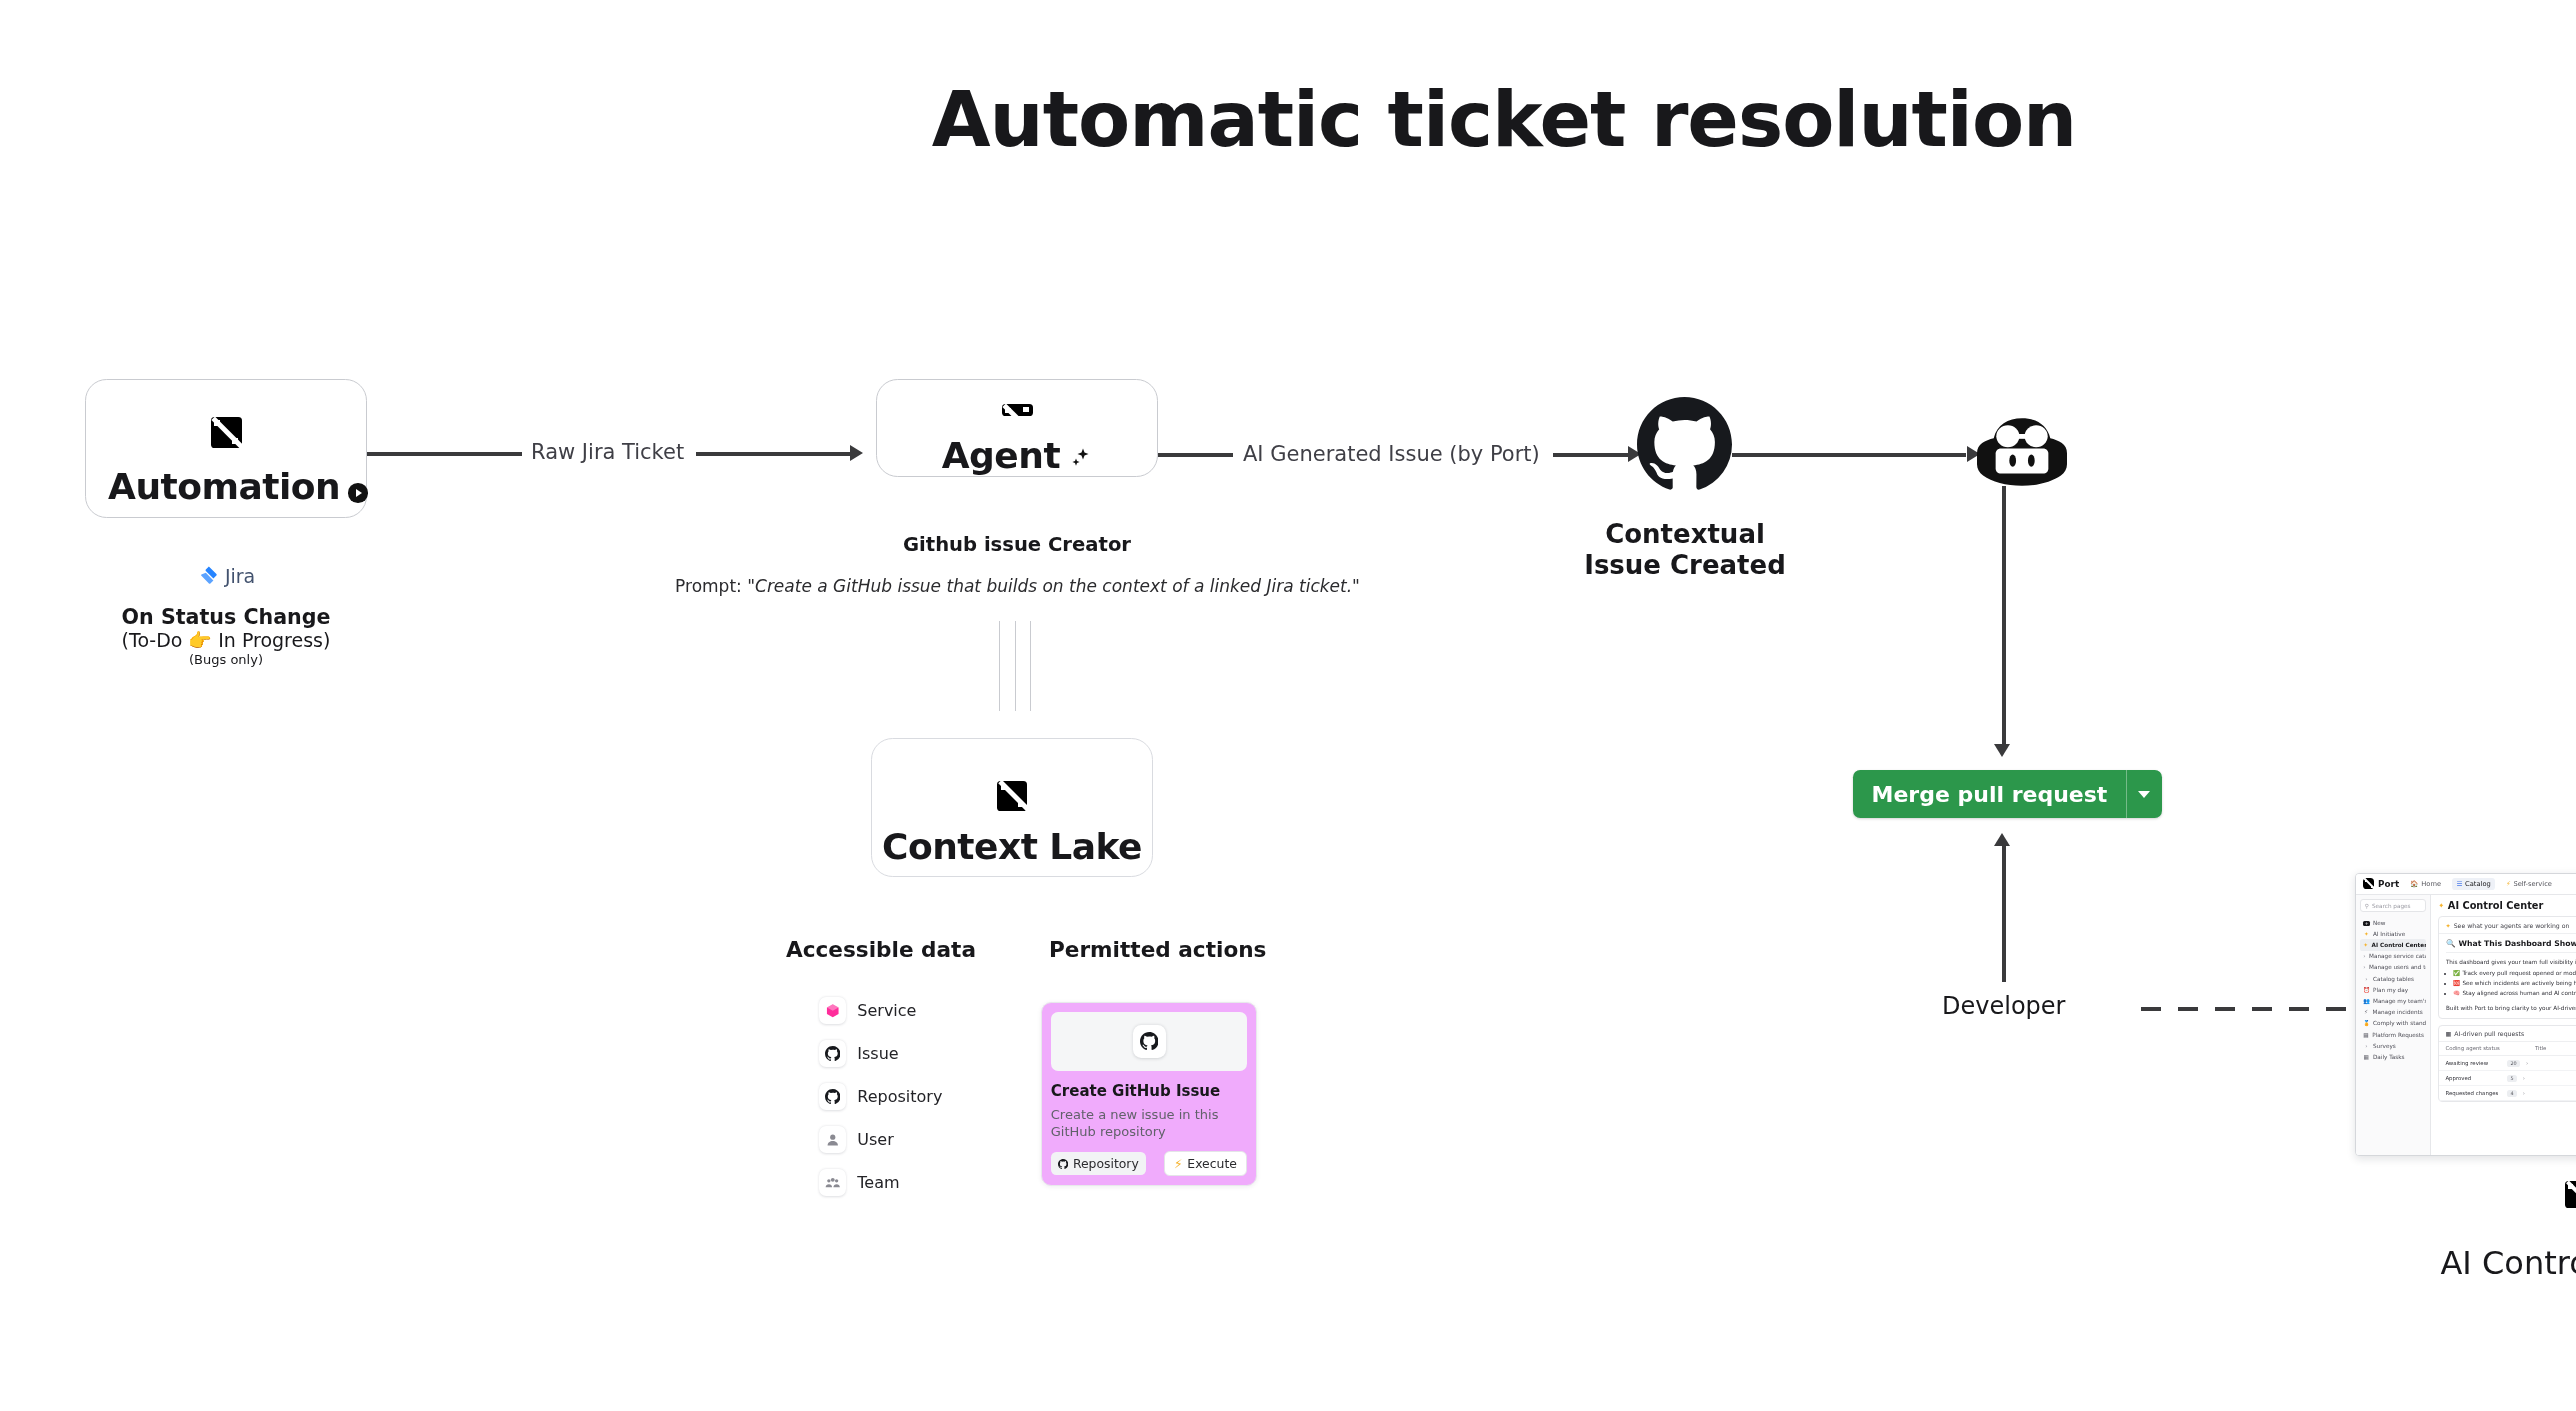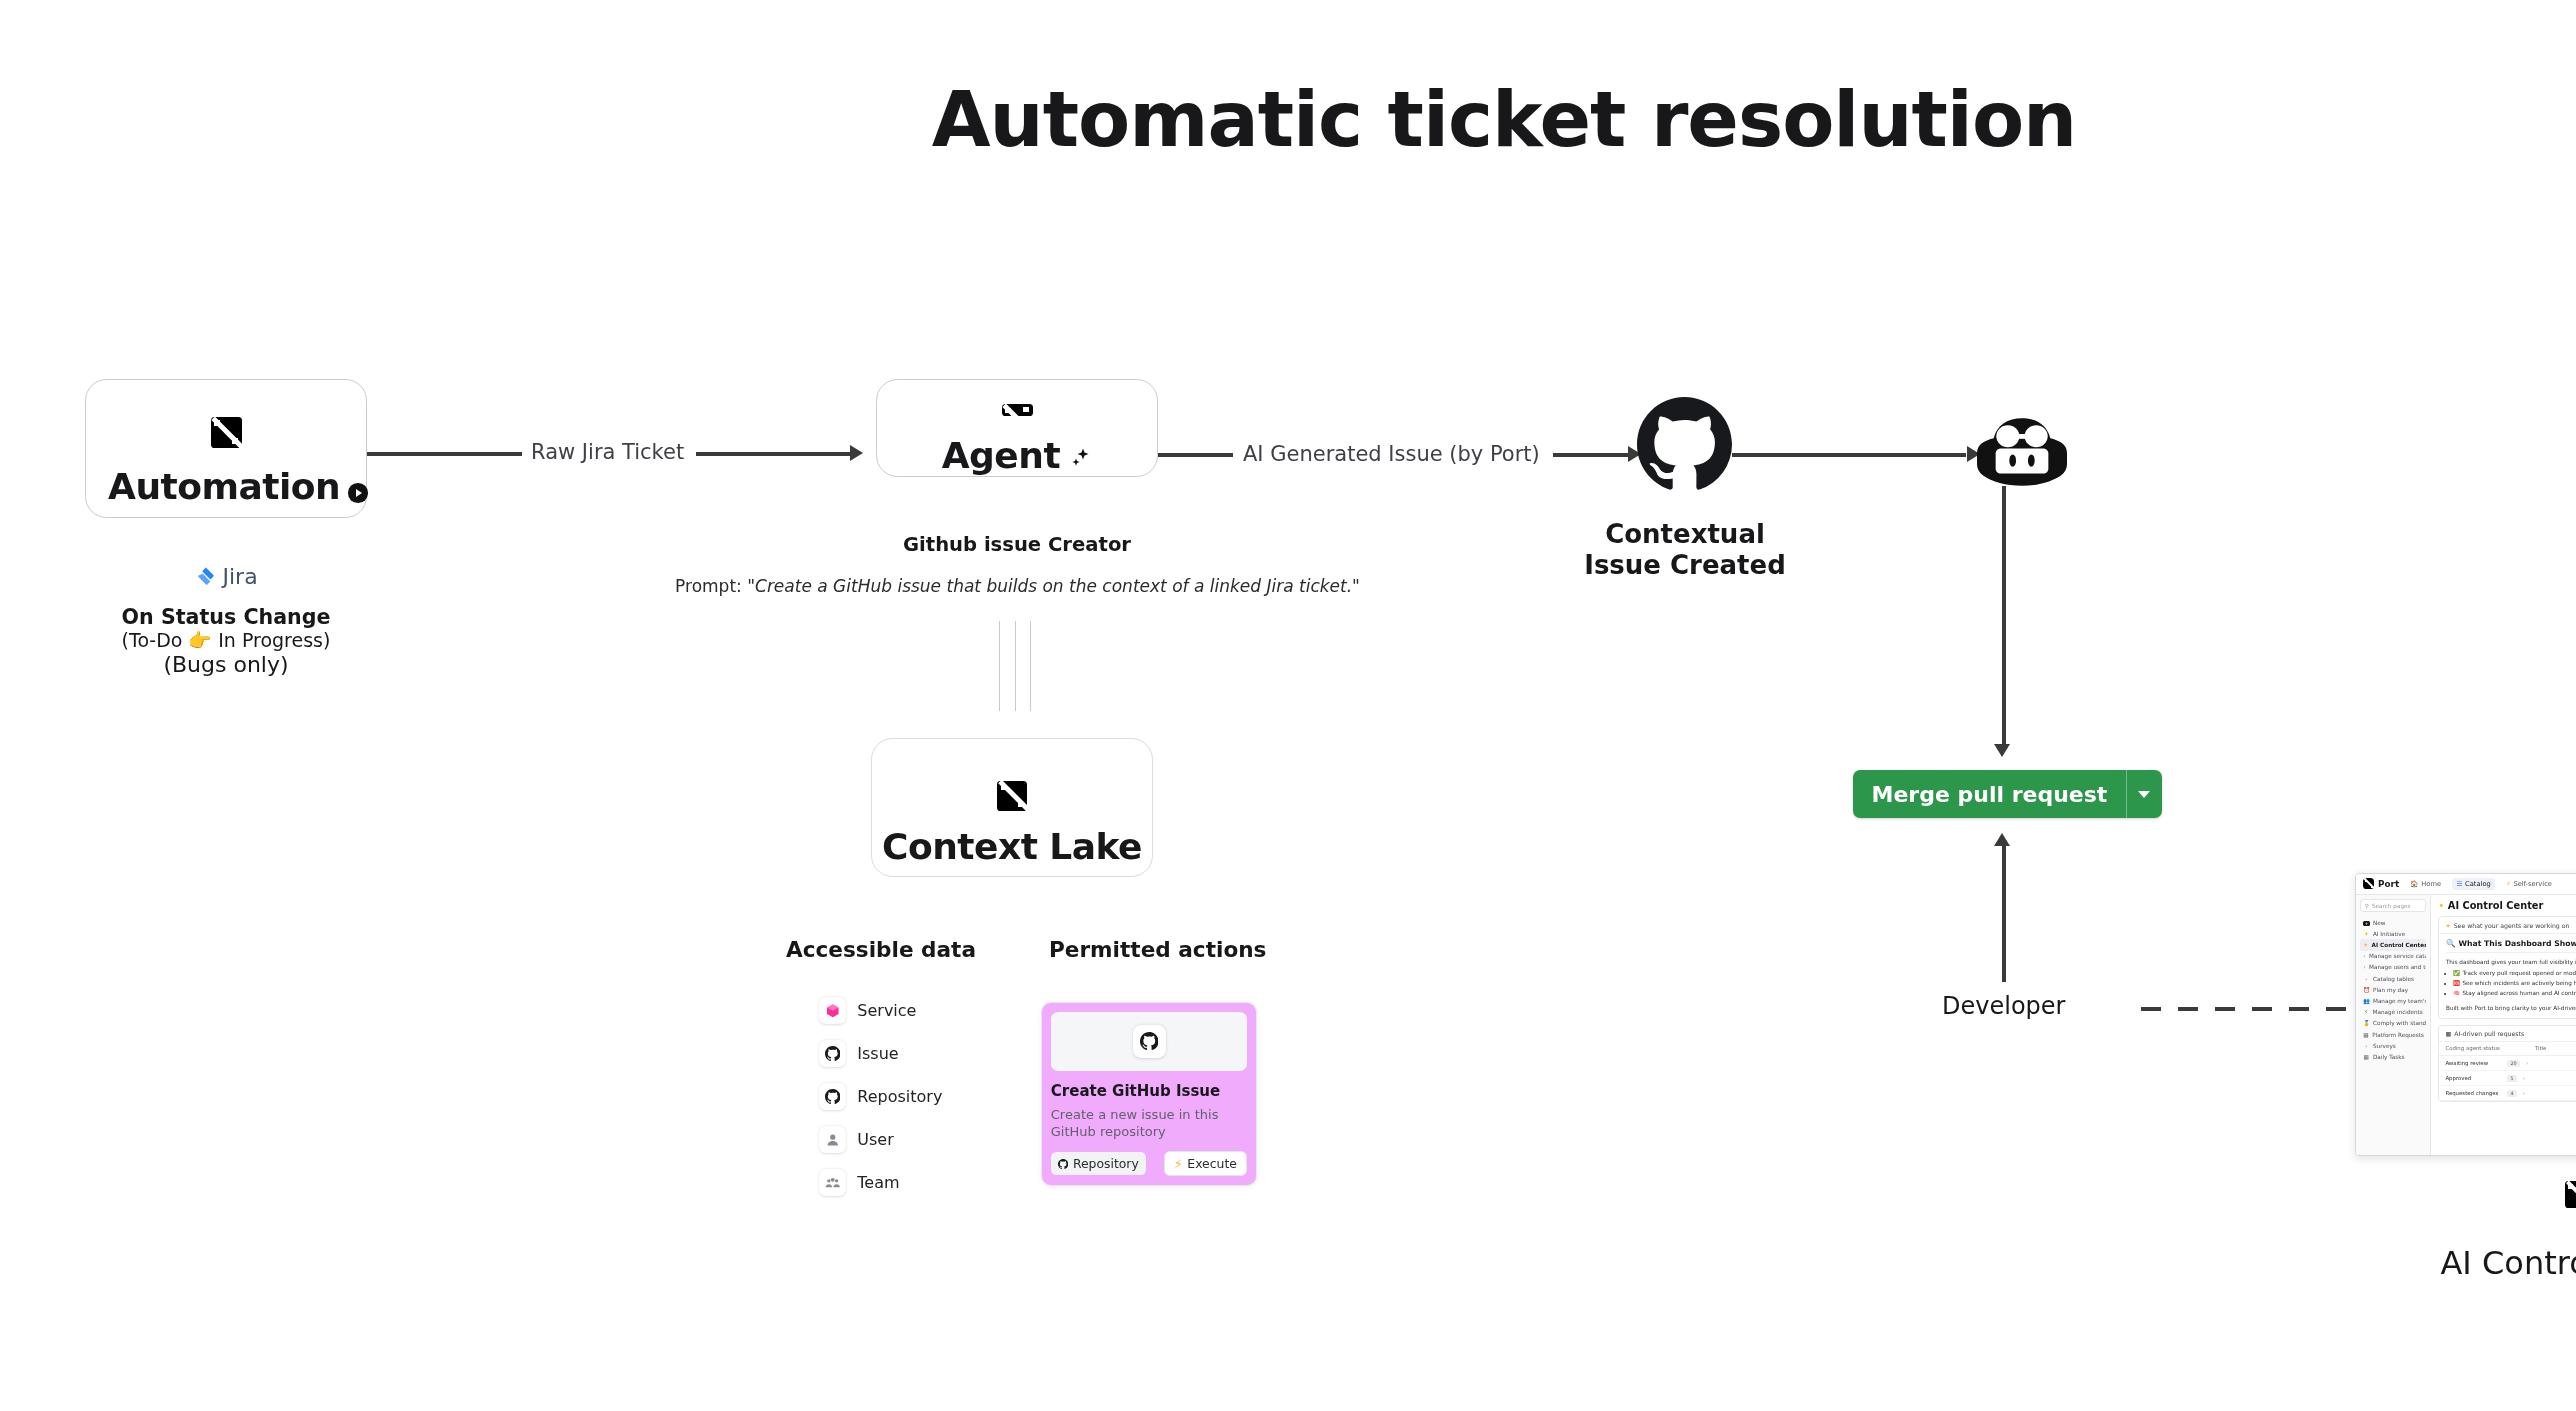--- a/index.html
+++ b/index.html
@@ -41,21 +41,21 @@
   .cap-bold{font-size:19.6px;font-weight:700;color:#18181b;text-align:center;white-space:nowrap;
         font-family:"DejaVu Sans","Liberation Sans",sans-serif;}
   .cap-it{font-size:17px;color:#2b2b2e;text-align:center;white-space:nowrap;
         font-family:"DejaVu Sans","Liberation Sans",sans-serif;}
   .cap-it i{font-style:italic;}
   .big-cap{font-size:26px;font-weight:700;line-height:1.18;text-align:center;color:#18181b;
         font-family:"DejaVu Sans","Liberation Sans",sans-serif;}
 
   
   .jira-wrap{display:flex;align-items:center;gap:5.2px;justify-content:center;}
-  .jira-txt{font-size:22px;color:#42526e;font-family:"DejaVu Sans","Liberation Sans",sans-serif;}
+  .jira-txt{font-size:19px;color:#42526e;font-family:"DejaVu Sans","Liberation Sans",sans-serif;}
 
   
   .sec-h{font-size:21.6px;font-weight:700;color:#18181b;white-space:nowrap;
         font-family:"DejaVu Sans","Liberation Sans",sans-serif;}
 
   
   .ad-row{display:flex;align-items:center;gap:11.3px;height:43px;}
   .ad-ico{width:27px;height:27px;border-radius:7.2px;background:#fff;
         box-shadow:0 0.5px 2.6px rgba(16,24,40,.14);display:flex;align-items:center;justify-content:center;}
   .ad-lbl{font-size:16px;color:#232327;font-family:"DejaVu Sans","Liberation Sans",sans-serif;}
@@ -160,21 +160,21 @@
   <svg width="23" height="23" viewBox="0 0 32 32">
     <path d="M16.5 3.5 27 14a1.4 1.4 0 0 1 0 2l-4.2 4.2-10.5-10.5a1.4 1.4 0 0 1 0-2L16.5 3.5z" fill="#2684ff"></path>
     <path d="M12.3 12.3 22.8 22.8 18.6 27a1.4 1.4 0 0 1-2 0L6.1 16.5a1.4 1.4 0 0 1 0-2l6.2-2.2z" fill="#2684ff" opacity=".75"></path>
     <path d="M16.5 3.5 11 9a5.9 5.9 0 0 0 5.5 7.4v-3.1A3 3 0 0 1 16.5 3.5z" fill="#0052cc" opacity=".0"></path>
   </svg>
   <span class="jira-txt">Jira</span>
 </div>
 <div class="abs big-cap" style="left:54px;top:605px;width:344px;font-size:20.6px;">
   <div>On Status Change</div>
   <div style="font-weight:400;font-size:19px;">(To-Do 👉 In Progress)</div>
-  <div style="font-weight:400;font-size:22px;">(Bugs only)</div>
+  <div style="font-weight:400;font-size:13px;">(Bugs only)</div>
 </div>
 
 
 <div class="abs hline" style="left:367px;top:452px;width:155px;"></div>
 <div class="abs edge-label" style="left:531px;top:440px;">Raw Jira Ticket</div>
 <div class="abs hline" style="left:696px;top:452px;width:155px;"></div>
 <div class="abs arrowR" style="left:850px;top:445px;"></div>
 
 
 <div class="abs node" id="agent-node" style="left:876px;top:379px;width:282px;height:98px;">

